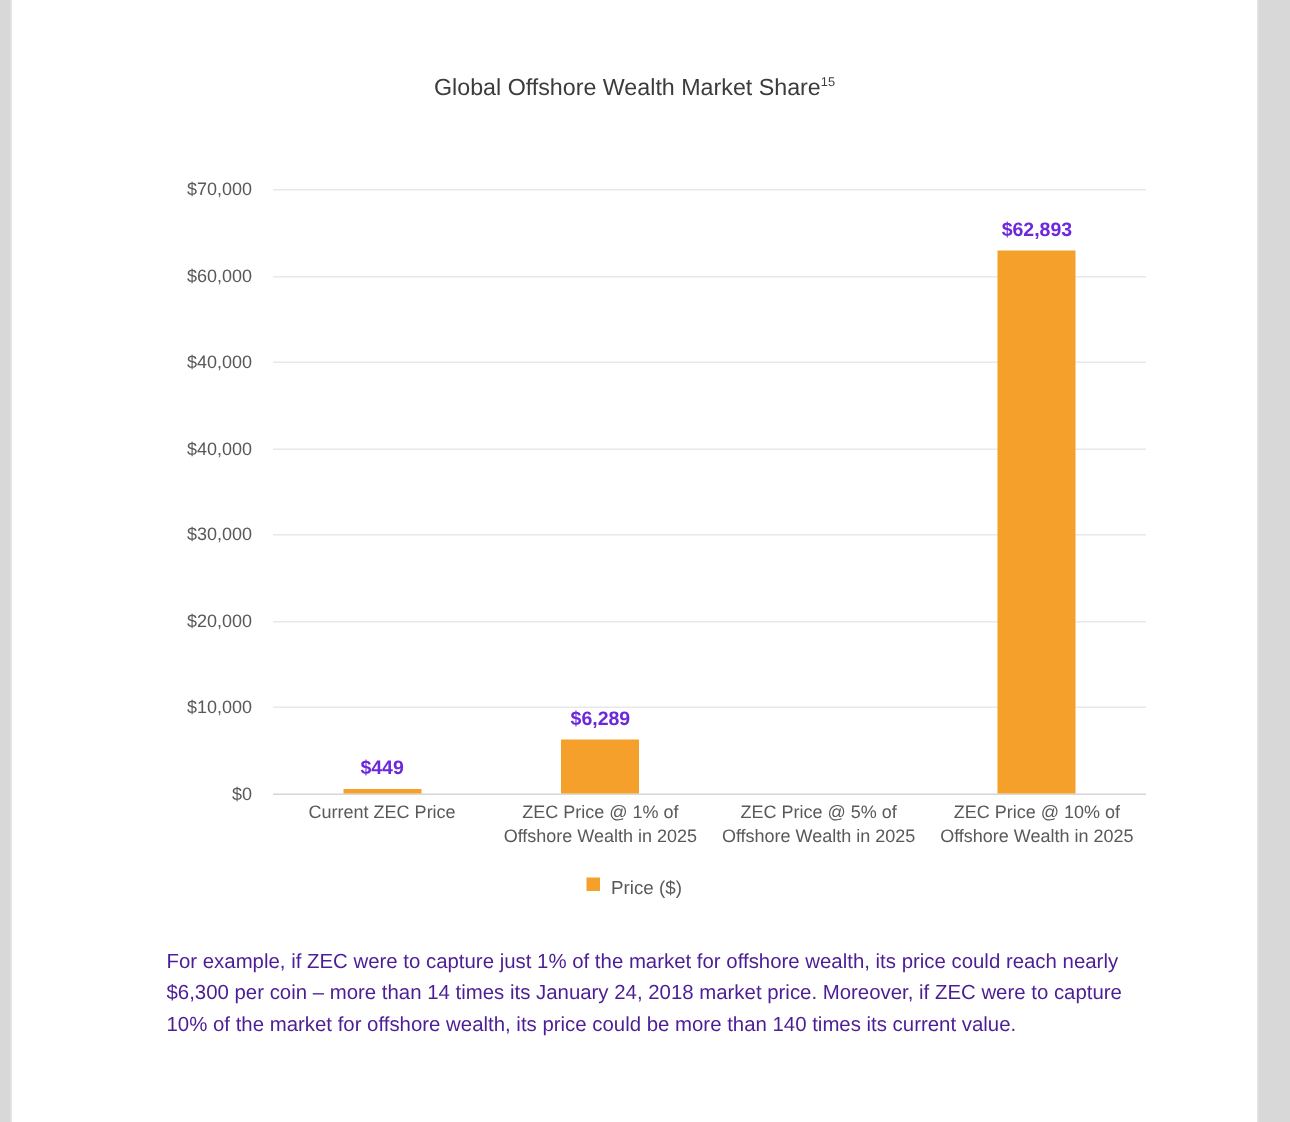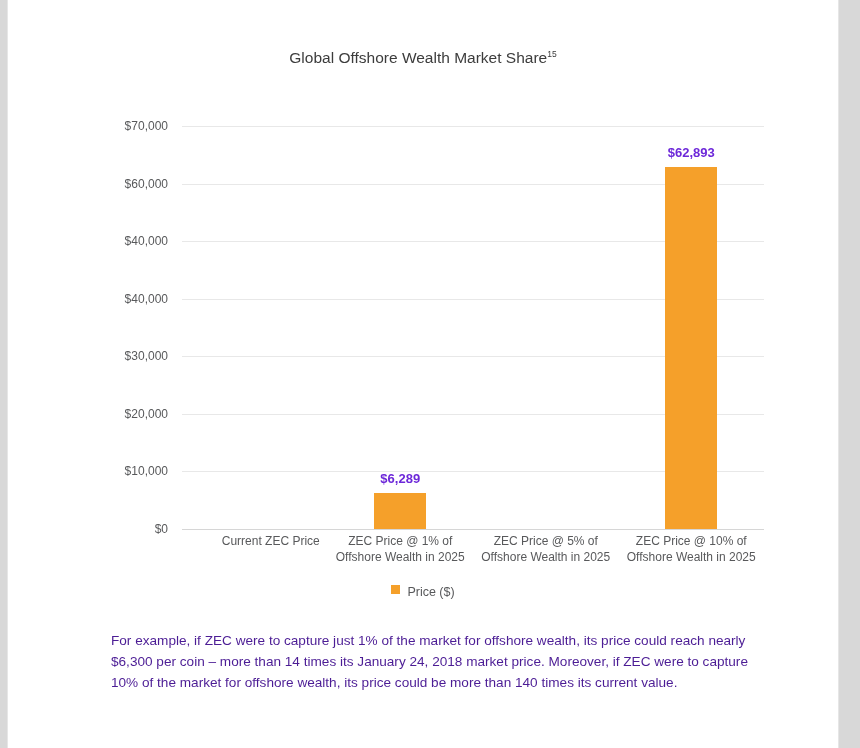--- a/index.html
+++ b/index.html
@@ -211,34 +211,38 @@
               <div class="gridline baseline" style="top: 403px;"></div>
               <div class="gridline" style="top: 345.429px;"></div>
               <div class="gridline" style="top: 287.857px;"></div>
               <div class="gridline" style="top: 230.286px;"></div>
               <div class="gridline" style="top: 172.714px;"></div>
               <div class="gridline" style="top: 115.143px;"></div>
               <div class="gridline" style="top: 57.5714px;"></div>
               <div class="gridline" style="top: 0px;"></div>
             </div>
           <div id="bars">
+              <div class="bar-slot" style="left: 0px; width: 145.5px;">
+                <div class="bar" style="height: 3px; width: 52px;"></div>
+                <div class="bar-label" style="bottom: 10px;">$449</div>
+              </div>
               <div class="bar-slot" style="left: 145.5px; width: 145.5px;">
                 <div class="bar" style="height: 36.2067px; width: 52px;"></div>
                 <div class="bar-label" style="bottom: 43.2067px; text-align: right;">$6,289</div>
               </div>
               <div class="bar-slot" style="left: 436.5px; width: 145.5px;">
                 <div class="bar" style="height: 362.084px; width: 52px;"></div>
                 <div class="bar-label" style="bottom: 369.084px;">$62,893</div>
               </div>
             </div>
         </div>
       </div>
 
       <div id="x-labels">
-          <div class="x-label" style="left: 16px; width: 145.5px;">
+          <div class="x-label" style="left: 0px; width: 145.5px;">
             <div>Current ZEC Price</div>
           </div>
           <div class="x-label" style="left: 145.5px; width: 145.5px;">
             <div>ZEC Price @ 1% of</div>
             <div>Offshore Wealth in 2025</div>
           </div>
           <div class="x-label" style="left: 291px; width: 145.5px;">
             <div>ZEC Price @ 5% of</div>
             <div>Offshore Wealth in 2025</div>
           </div>

